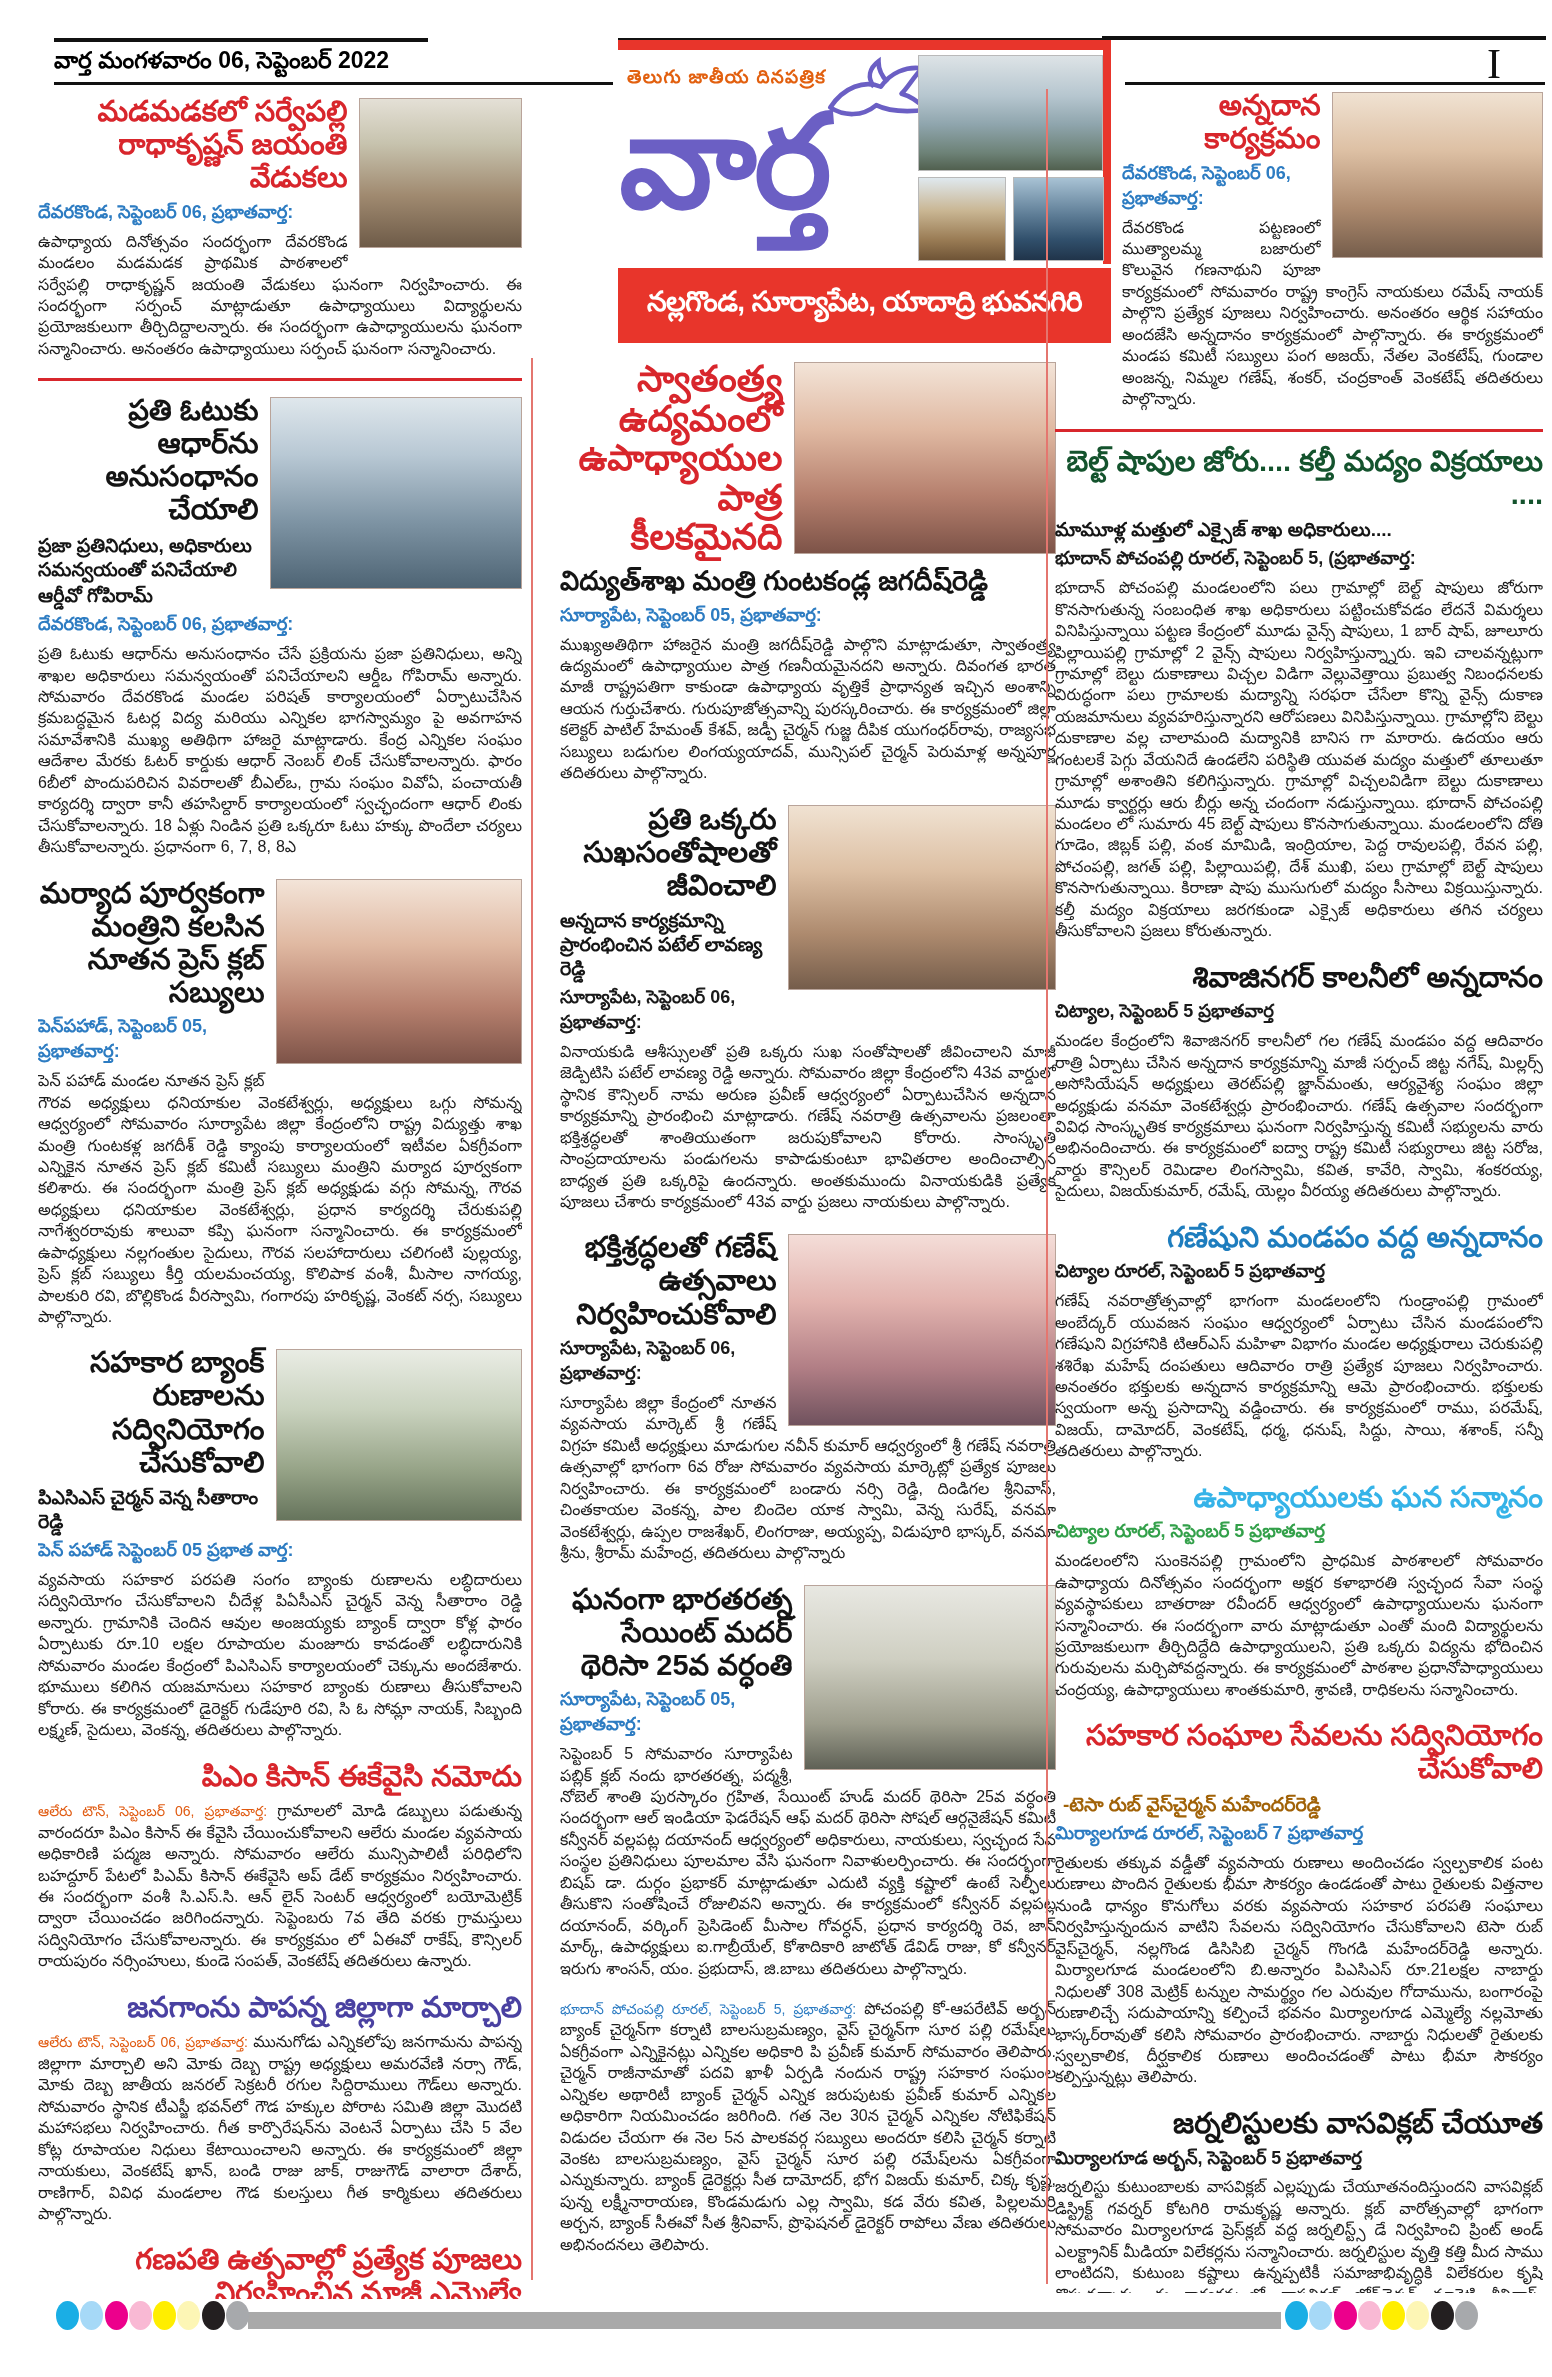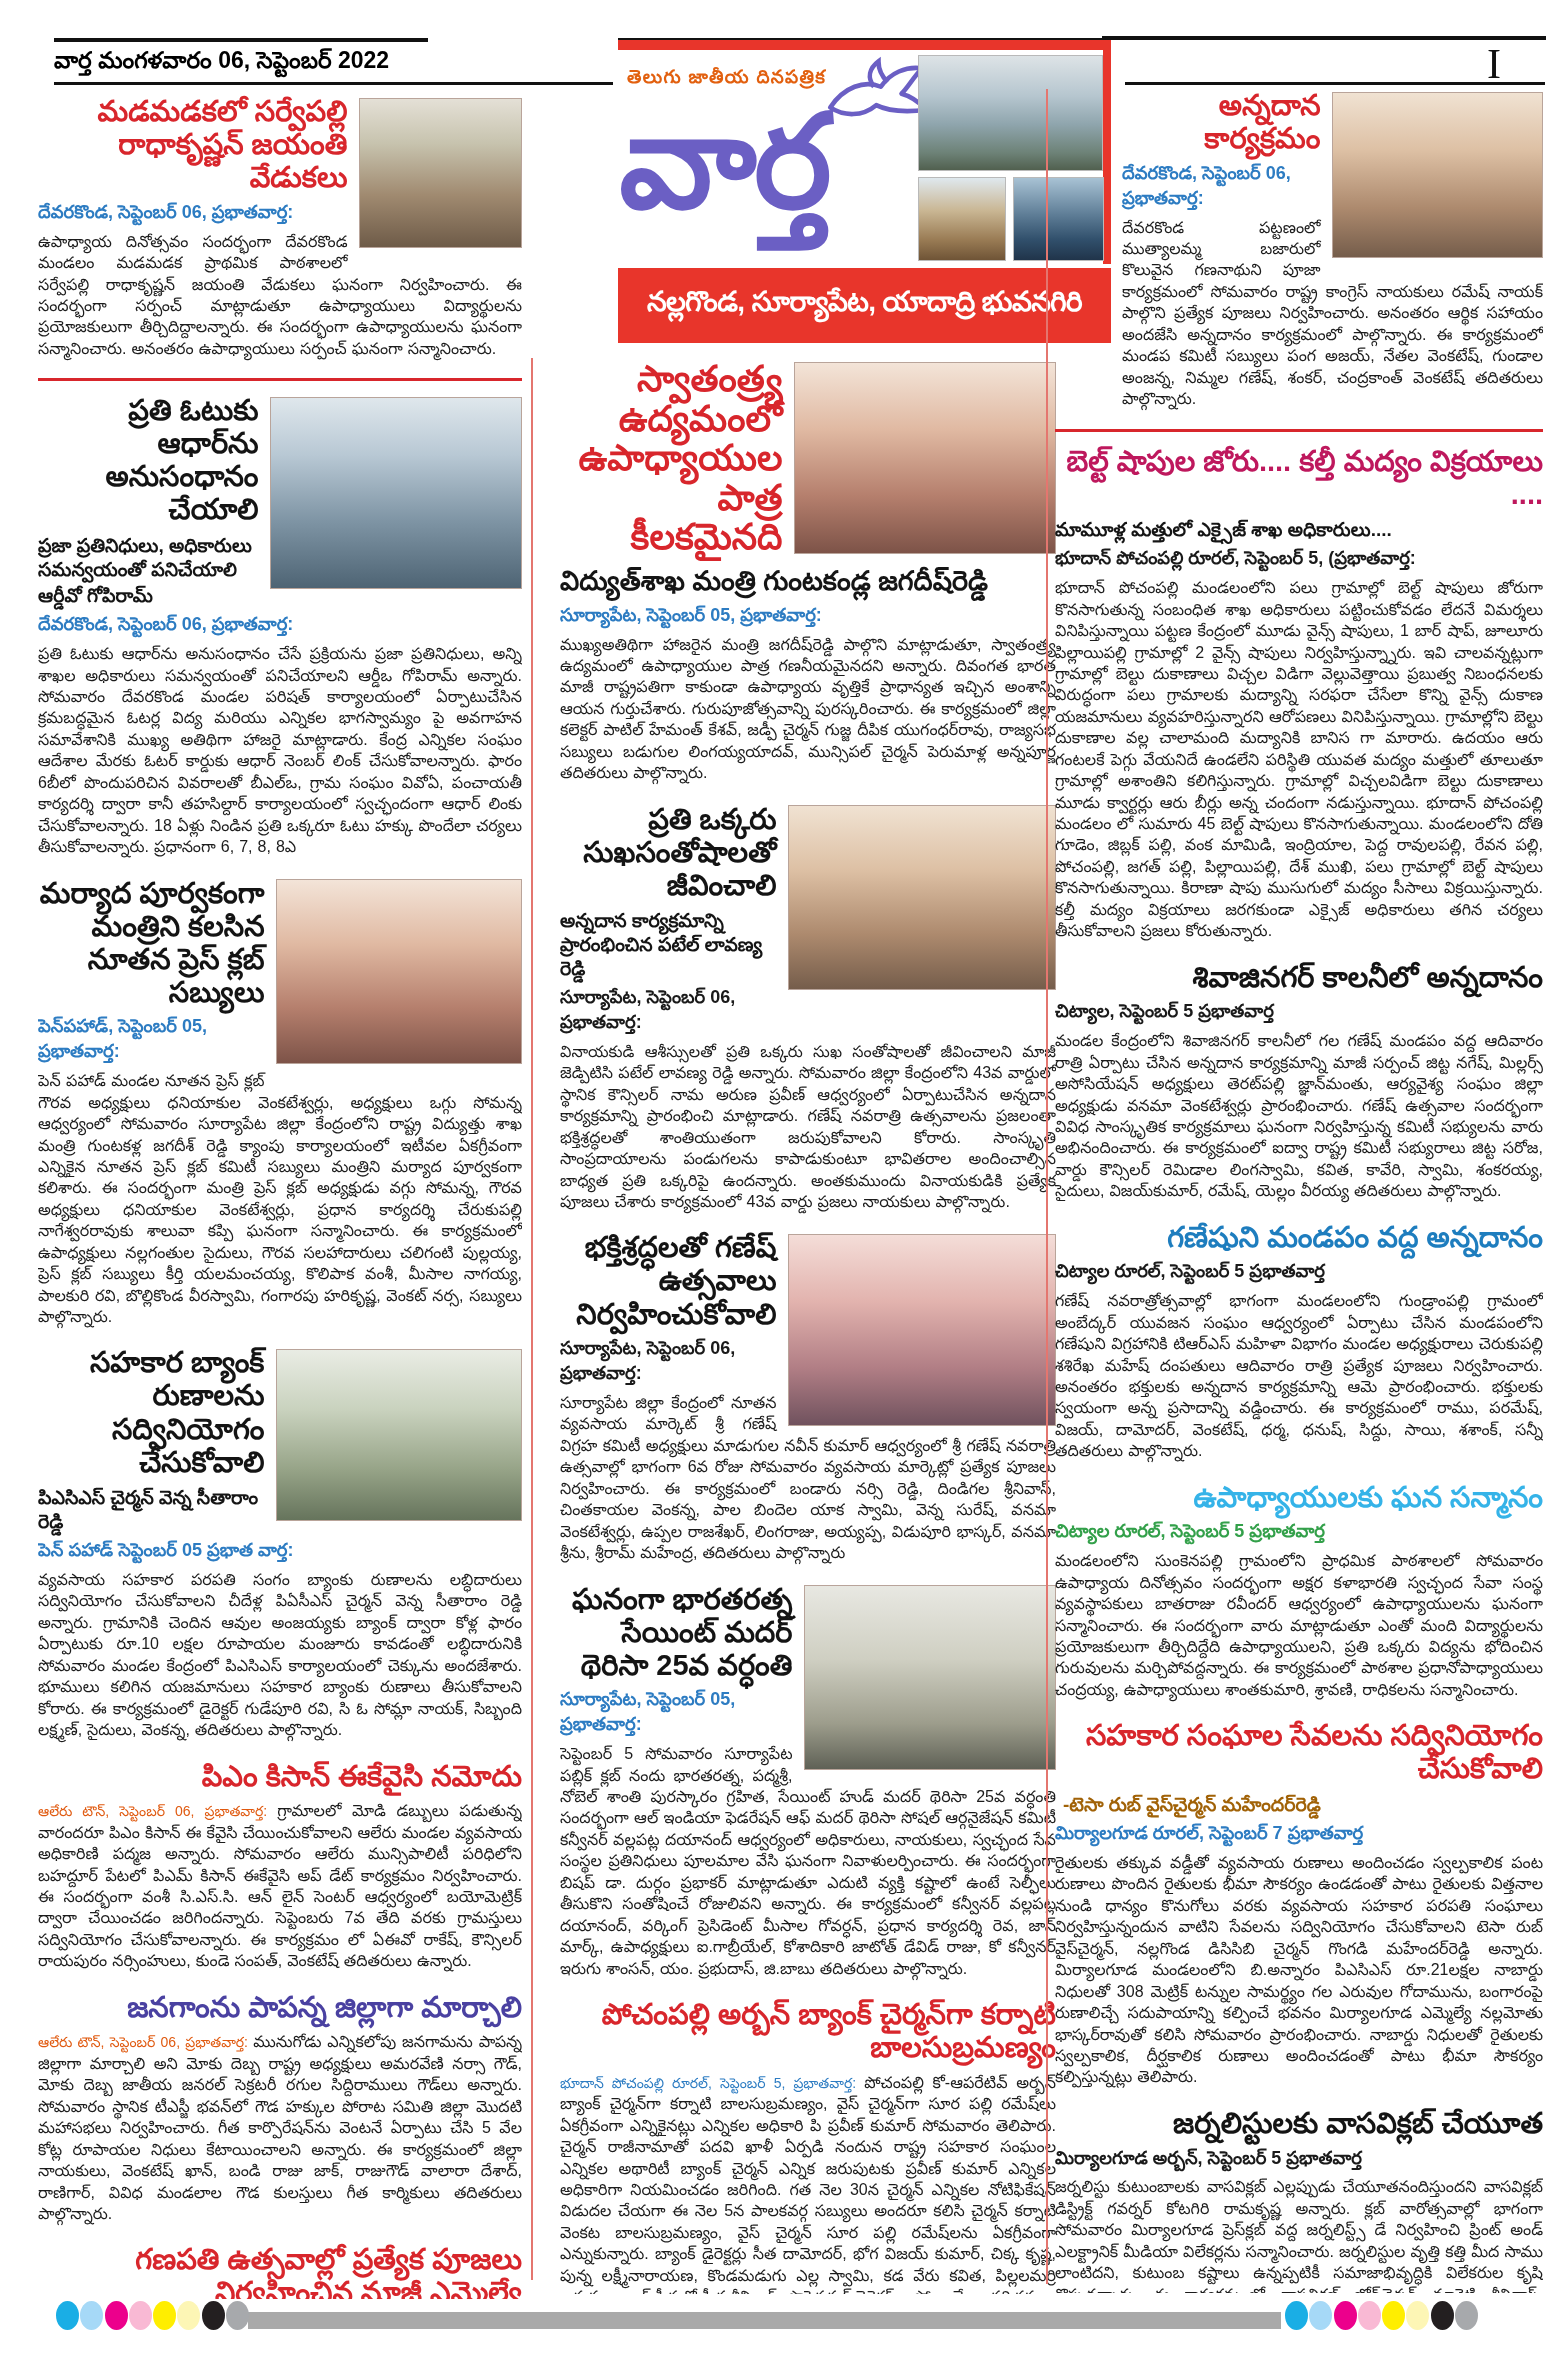--- a/index.html
+++ b/index.html
@@ -163,35 +163,34 @@
         <div class="dateline" style="color: rgb(26, 26, 26);">సూర్యాపేట, సెప్టెంబర్ 06, ప్రభాతవార్త:</div>
         <p class="body">సూర్యాపేట జిల్లా కేంద్రంలో నూతన వ్యవసాయ మార్కెట్ శ్రీ గణేష్ విగ్రహ కమిటీ అధ్యక్షులు మాడుగుల నవీన్ కుమార్ ఆధ్వర్యంలో శ్రీ గణేష్ నవరాత్రి ఉత్సవాల్లో భాగంగా 6వ రోజు సోమవారం వ్యవసాయ మార్కెట్లో ప్రత్యేక పూజలు నిర్వహించారు. ఈ కార్యక్రమంలో బండారు నర్సి రెడ్డి, దిండిగల శ్రీనివాస్, చింతకాయల వెంకన్న, పాల బిందెల యాక స్వామి, వెన్న సురేష్, వనమా వెంకటేశ్వర్లు, ఉప్పల రాజశేఖర్, లింగరాజు, అయ్యప్ప, విడుపూరి భాస్కర్, వనమా శ్రీను, శ్రీరామ్ మహేంద్ర, తదితరులు పాల్గొన్నారు</p>
       </article>
       <article class="article">
         <div class="photo ph-memorial" style="width: 252px; height: 185px;"></div>
         <h2 class="headline" style="color: rgb(20, 20, 20);">ఘనంగా భారతరత్న సేయింట్ మదర్ థెరిసా 25వ వర్ధంతి</h2>
         <div class="dateline" style="color: rgb(45, 124, 194);">సూర్యాపేట, సెప్టెంబర్ 05, ప్రభాతవార్త:</div>
         <p class="body">సెప్టెంబర్ 5 సోమవారం సూర్యాపేట పబ్లిక్ క్లబ్ నందు భారతరత్న, పద్మశ్రీ, నోబెల్ శాంతి పురస్కారం గ్రహిత, సేయింట్ హుడ్ మదర్ థెరిసా 25వ వర్ధంతి సందర్భంగా ఆల్ ఇండియా ఫెడరేషన్ ఆఫ్ మదర్ థెరిసా సోషల్ ఆర్గనైజేషన్ కమిటీ కన్వీనర్ వల్లపట్ల దయానంద్ ఆధ్వర్యంలో అధికారులు, నాయకులు, స్వచ్ఛంద సేవ సంస్థల ప్రతినిధులు పూలమాల వేసి ఘనంగా నివాళులర్పించారు. ఈ సందర్భంగా బిషప్ డా. దుర్గం ప్రభాకర్ మాట్లాడుతూ ఎదుటి వ్యక్తి కష్టాలో ఉంటే సెల్ఫీలు తీసుకొని సంతోషించే రోజులివని అన్నారు. ఈ కార్యక్రమంలో కన్వీనర్ వల్లపట్ల దయానంద్, వర్కింగ్ ప్రెసిడెంట్ మీసాల గోవర్ధన్, ప్రధాన కార్యదర్శి రెవ, జాన్ మార్క్, ఉపాధ్యక్షులు ఐ.గాబ్రీయేల్, కోశాదికారి జాటోత్ డేవిడ్ రాజు, కో కన్వీనర్ ఇరుగు శాంసన్, యం. ప్రభుదాస్, జి.బాబు తదితరులు పాల్గొన్నారు.</p>
       </article>
       <article class="article">
-        <h2 class="headline" style="color: rgb(216, 38, 44);">పోచంపల్లి అర్బన్ బ్యాంక్ చైర్మన్‌గా కర్నాటి బాలసుబ్రమణ్యం</h2>
         <p class="body"><span class="dateline-inline" style="color: rgb(45, 124, 194);">భూదాన్ పోచంపల్లి రూరల్, సెప్టెంబర్ 5, ప్రభాతవార్త: </span>పోచంపల్లి కో-ఆపరేటివ్ అర్బన్ బ్యాంక్ చైర్మన్‌గా కర్నాటి బాలసుబ్రమణ్యం, వైస్ చైర్మన్‌గా సూర పల్లి రమేష్‌లు ఏకగ్రీవంగా ఎన్నికైనట్లు ఎన్నికల అధికారి పి ప్రవీణ్ కుమార్ సోమవారం తెలిపారు. చైర్మన్ రాజీనామాతో పదవి ఖాళీ ఏర్పడి నందున రాష్ట్ర సహకార సంఘంల ఎన్నికల అథారిటీ బ్యాంక్ చైర్మన్ ఎన్నిక జరుపుటకు ప్రవీణ్ కుమార్ ఎన్నికల అధికారిగా నియమించడం జరిగింది. గత నెల 30న చైర్మన్ ఎన్నికల నోటిఫికేషన్ విడుదల చేయగా ఈ నెల 5న పాలకవర్గ సబ్యులు అందరూ కలిసి చైర్మన్ కర్నాటి వెంకట బాలసుబ్రమణ్యం, వైస్ చైర్మన్ సూర పల్లి రమేష్‌లను ఏకగ్రీవంగా ఎన్నుకున్నారు. బ్యాంక్ డైరెక్టర్లు సీత దామోదర్, భోగ విజయ్ కుమార్, చిక్క కృష్ణ, పున్న లక్ష్మీనారాయణ, కొండమడుగు ఎల్ల స్వామి, కడ వేరు కవిత, పిల్లలమర్రి అర్చన, బ్యాంక్ సీఈవో సీత శ్రీనివాస్, ప్రొఫెషనల్ డైరెక్టర్ రాపోలు వేణు తదితరులు అభినందనలు తెలిపారు.</p>
       </article>
     </section>
   <div class="vsep vsep-2"></div>
   <section id="col-right" class="col">
       <article class="article indent">
         <div class="photo ph-food" style="width: 211px; height: 166px;"></div>
         <h2 class="headline" style="color: rgb(216, 38, 44);">అన్నదాన కార్యక్రమం</h2>
         <div class="dateline" style="color: rgb(45, 124, 194);">దేవరకొండ, సెప్టెంబర్ 06, ప్రభాతవార్త:</div>
         <p class="body">దేవరకొండ పట్టణంలో ముత్యాలమ్మ బజారులో కొలువైన గణనాథుని పూజా కార్యక్రమంలో సోమవారం రాష్ట్ర కాంగ్రెస్ నాయకులు రమేష్ నాయక్ పాల్గొని ప్రత్యేక పూజలు నిర్వహించారు. అనంతరం ఆర్థిక సహాయం అందజేసి అన్నదానం కార్యక్రమంలో పాల్గొన్నారు. ఈ కార్యక్రమంలో మండప కమిటీ సబ్యులు పంగ అజయ్, నేతల వెంకటేష్, గుండాల అంజన్న, నిమ్మల గణేష్, శంకర్, చంద్రకాంత్ వెంకటేష్ తదితరులు పాల్గొన్నారు.</p>
       </article>
       <div class="art-divider"></div>
       <article class="article">
-        <h2 class="headline" style="color: #be185d;">బెల్ట్ షాపుల జోరు.... కల్తీ మద్యం విక్రయాలు ....</h2>
+        <h2 class="headline" style="color: #14532d;">బెల్ట్ షాపుల జోరు.... కల్తీ మద్యం విక్రయాలు ....</h2>
         <div class="subhead">మామూళ్ల మత్తులో ఎక్సైజ్ శాఖ అధికారులు....</div>
         <div class="dateline" style="color: rgb(26, 26, 26);">భూదాన్ పోచంపల్లి రూరల్, సెప్టెంబర్ 5, (ప్రభాతవార్త:</div>
         <p class="body">భూదాన్ పోచంపల్లి మండలంలోని పలు గ్రామాల్లో బెల్ట్ షాపులు జోరుగా కొనసాగుతున్న సంబంధిత శాఖ అధికారులు పట్టించుకోవడం లేదనే విమర్శలు వినిపిస్తున్నాయి పట్టణ కేంద్రంలో మూడు వైన్స్ షాపులు, 1 బార్ షాప్, జూలూరు పిల్లాయిపల్లి గ్రామాల్లో 2 వైన్స్ షాపులు నిర్వహిస్తున్న్నారు. ఇవి చాలవన్నట్లుగా గ్రామాల్లో బెల్టు దుకాణాలు విచ్చల విడిగా వెల్లువెత్తాయి ప్రబుత్వ నిబంధనలకు విరుద్ధంగా పలు గ్రామాలకు మద్యాన్ని సరఫరా చేసేలా కొన్ని వైన్స్ దుకాణ యజమానులు వ్యవహరిస్తున్నారని ఆరోపణలు వినిపిస్తున్నాయి. గ్రామాల్లోని బెల్టు దుకాణాల వల్ల చాలామంది మద్యానికి బానిస గా మారారు. ఉదయం ఆరు గంటలకే పెగ్గు వేయనిదే ఉండలేని పరిస్థితి యువత మద్యం మత్తులో తూలుతూ గ్రామాల్లో అశాంతిని కలిగిస్తున్నారు. గ్రామాల్లో విచ్చలవిడిగా బెల్టు దుకాణాలు మూడు క్వార్టర్లు ఆరు బీర్లు అన్న చందంగా నడుస్తున్నాయి. భూదాన్ పోచంపల్లి మండలం లో సుమారు 45 బెల్ట్ షాపులు కొనసాగుతున్నాయి. మండలంలోని దోతి గూడెం, జిబ్లక్ పల్లి, వంక మామిడి, ఇంద్రియాల, పెద్ద రావులపల్లి, రేవన పల్లి, పోచంపల్లి, జగత్ పల్లి, పిల్లాయిపల్లి, దేశ్ ముఖి, పలు గ్రామాల్లో బెల్ట్ షాపులు కొనసాగుతున్నాయి. కిరాణా షాపు ముసుగులో మద్యం సీసాలు విక్రయిస్తున్నారు. కల్తీ మద్యం విక్రయాలు జరగకుండా ఎక్సైజ్ అధికారులు తగిన చర్యలు తీసుకోవాలని ప్రజలు కోరుతున్నారు.</p>
       </article>
       <article class="article">
         <h2 class="headline" style="color: rgb(20, 20, 20);">శివాజినగర్ కాలనీలో అన్నదానం</h2>
         <div class="dateline" style="color: rgb(26, 26, 26);">చిట్యాల, సెప్టెంబర్ 5 ప్రభాతవార్త</div>
         <p class="body">మండల కేంద్రంలోని శివాజినగర్ కాలనీలో గల గణేష్ మండపం వద్ద ఆదివారం రాత్రి ఏర్పాటు చేసిన అన్నదాన కార్యక్రమాన్ని మాజీ సర్పంచ్ జిట్ట నగేష్, మిల్లర్స్ అసోసియేషన్ అధ్యక్షులు తెరట్‌పల్లి జ్ఞాన్‌మంతు, ఆర్యవైశ్య సంఘం జిల్లా అధ్యక్షుడు వనమా వెంకటేశ్వర్లు ప్రారంభించారు. గణేష్ ఉత్సవాల సందర్భంగా వివిధ సాంస్కృతిక కార్యక్రమాలు ఘనంగా నిర్వహిస్తున్న కమిటీ సభ్యులను వారు అభినందించారు. ఈ కార్యక్రమంలో ఐద్వా రాష్ట్ర కమిటీ సభ్యురాలు జిట్ట సరోజ, వార్డు కౌన్సిలర్ రెమిడాల లింగస్వామి, కవిత, కావేరి, స్వామి, శంకరయ్య, సైదులు, విజయ్‌కుమార్, రమేష్, యెల్లం వీరయ్య తదితరులు పాల్గొన్నారు.</p>
       </article>
       <article class="article">

